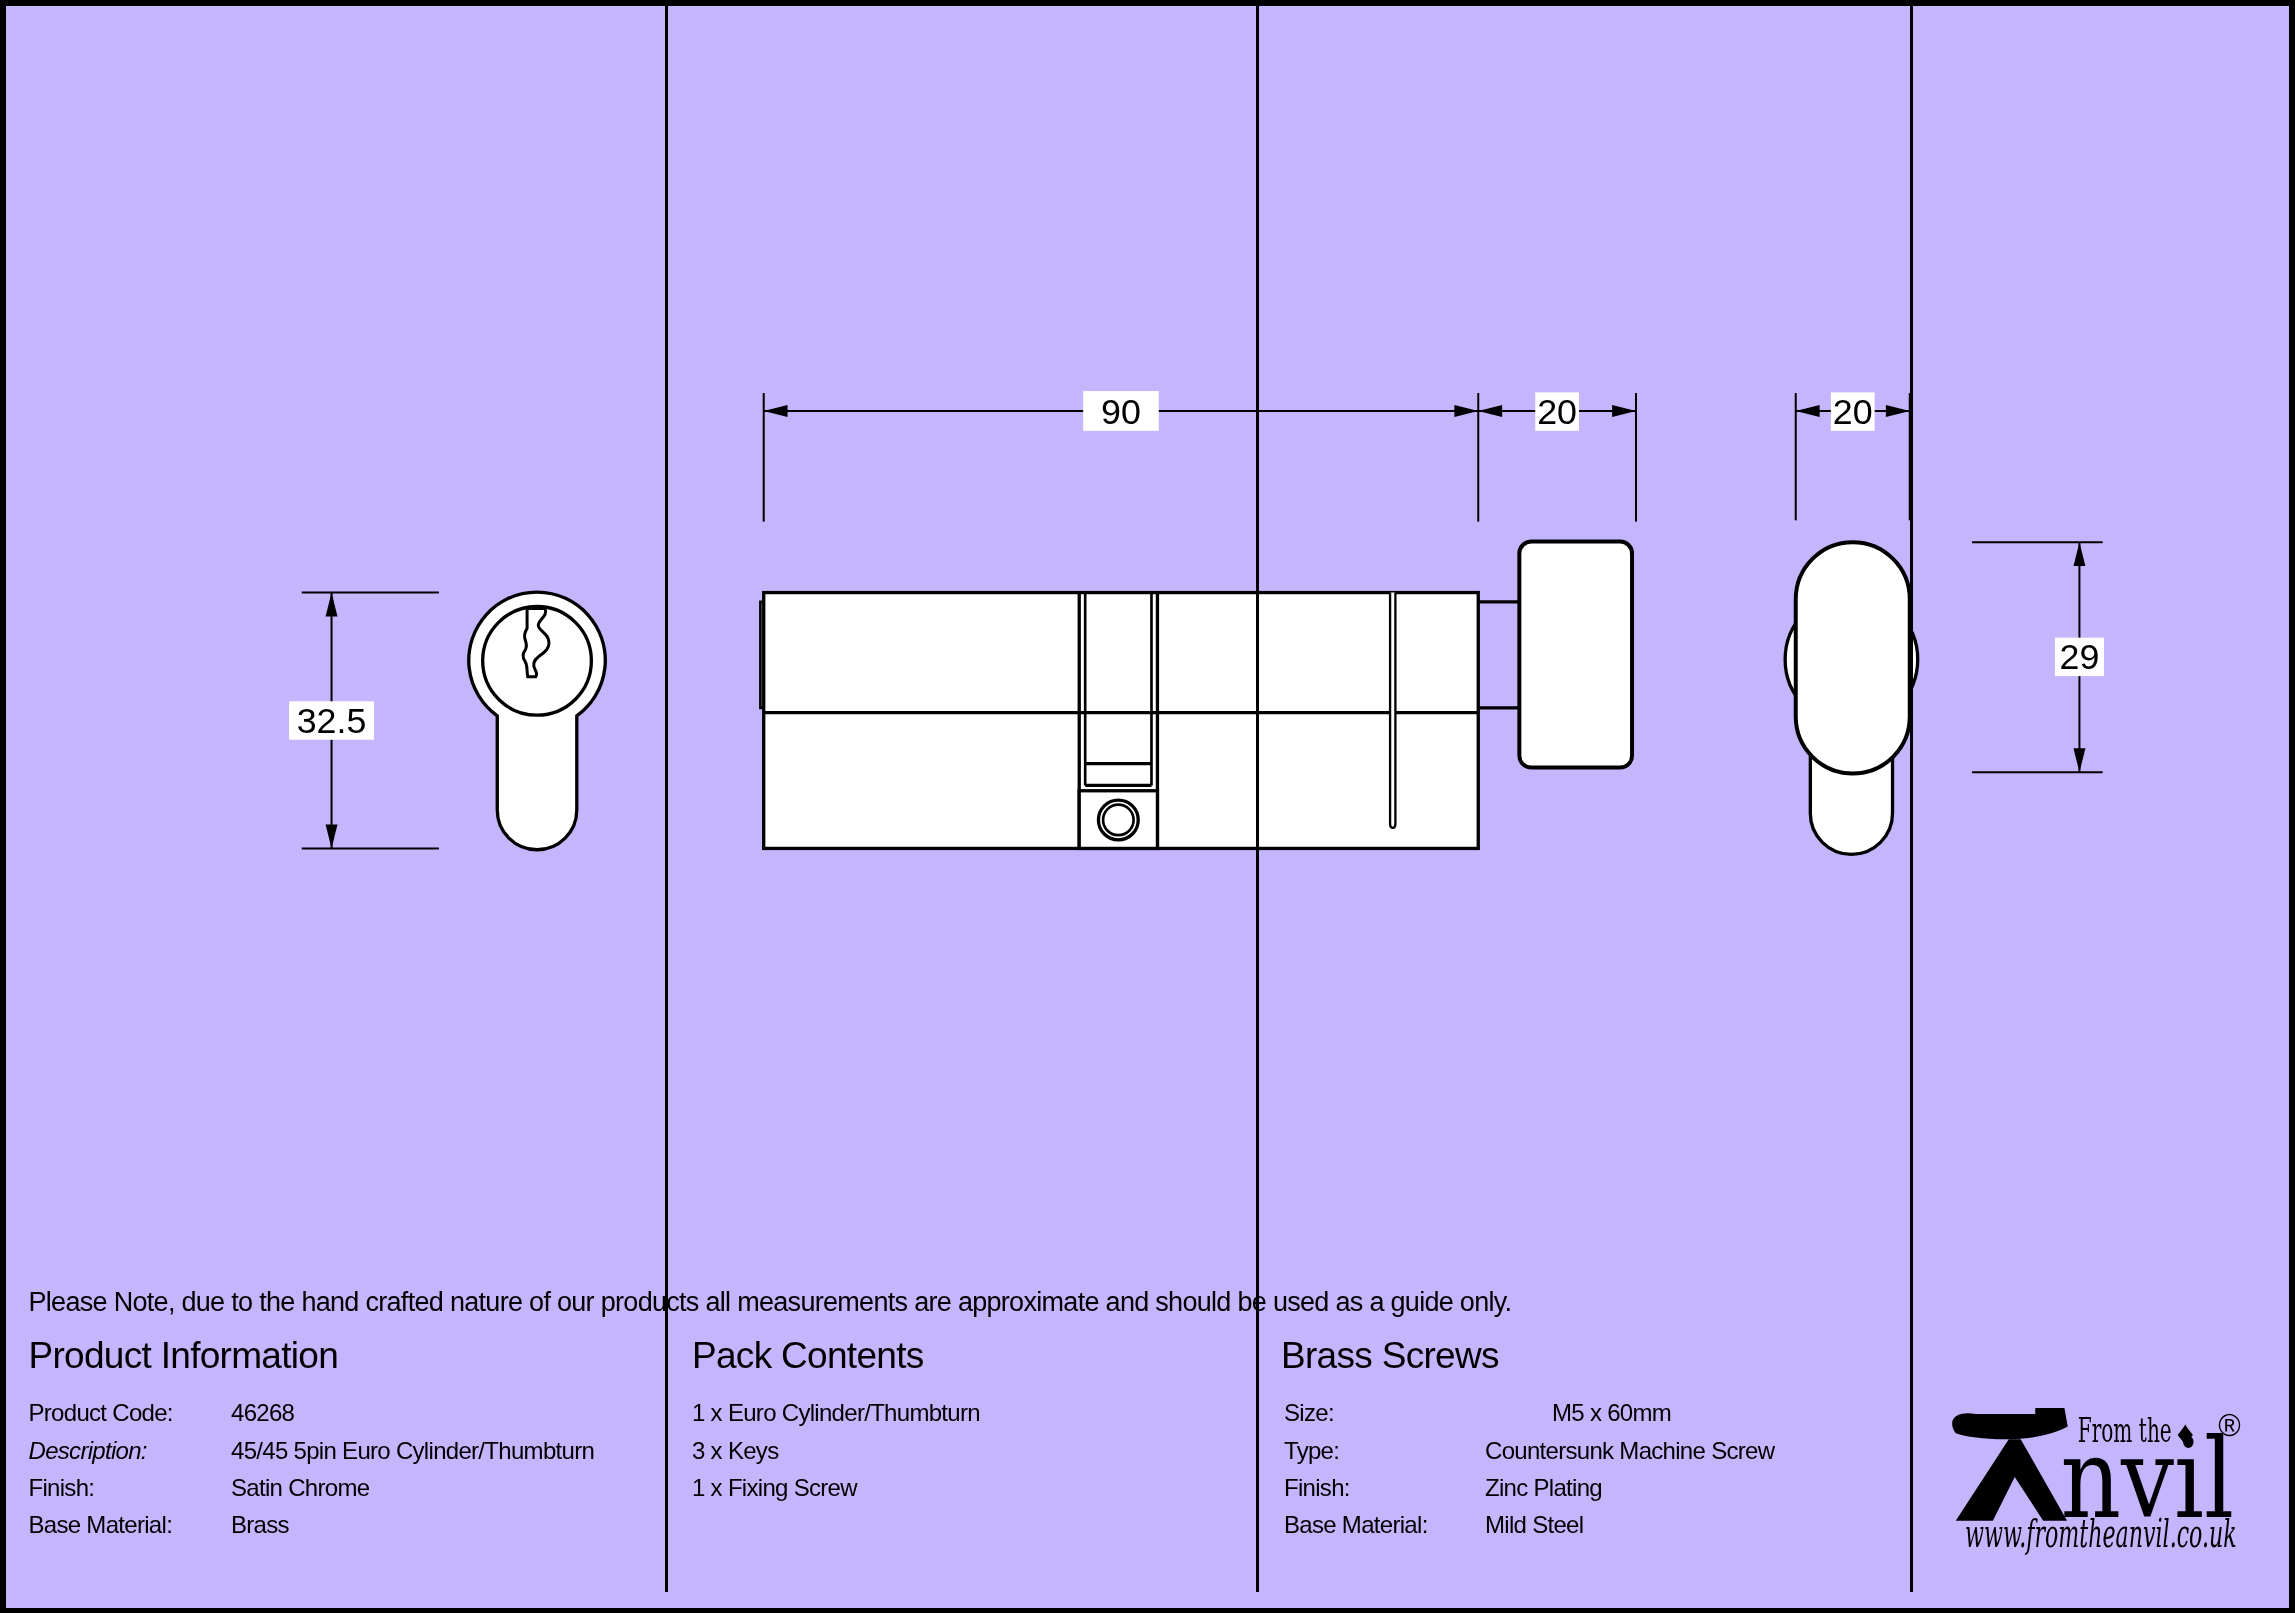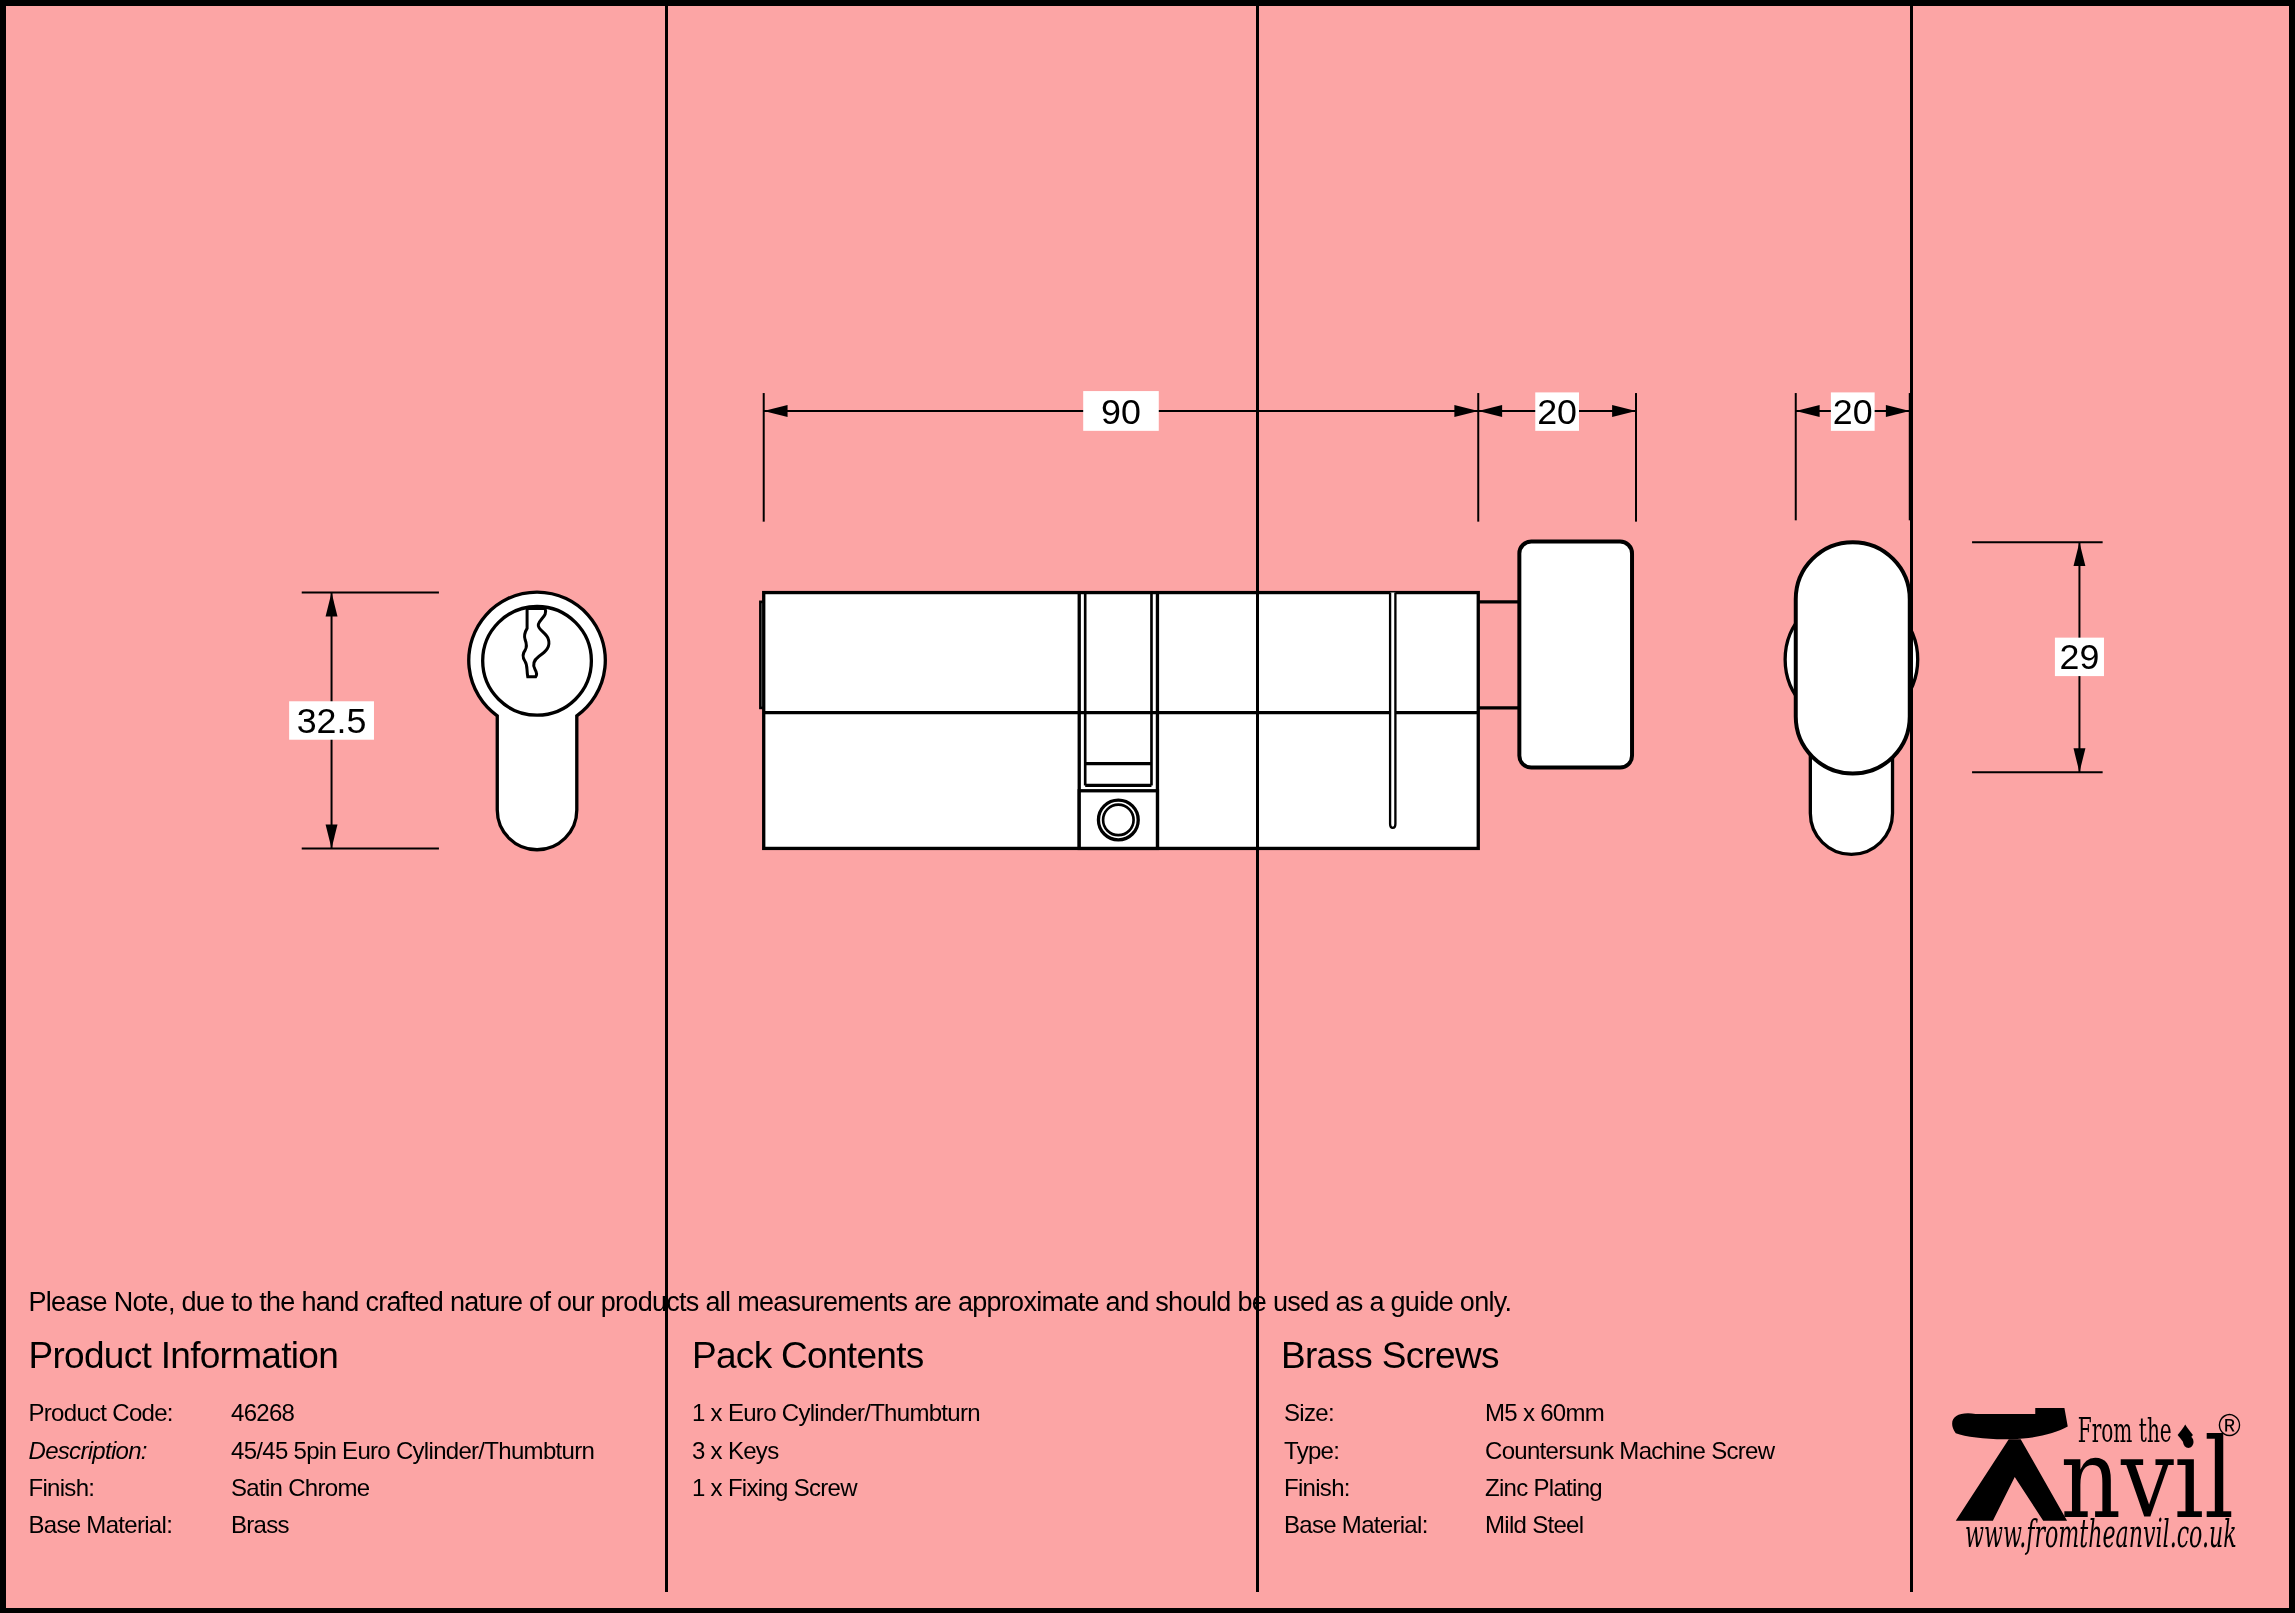--- a/index.html
+++ b/index.html
@@ -1,16 +1,16 @@
 <!DOCTYPE html>
 <html style="font-size:10.6px"><head>
 <meta charset="utf-8">
 <style>
   html,body{margin:0;padding:0;background:#888;}
-  .page{position:relative;width:2295px;height:1614px;background:#fca5a5;overflow:hidden;
+  .page{position:relative;width:2295px;height:1614px;background:#c4b5fd;overflow:hidden;
         font-family:"Liberation Sans",sans-serif;color:#000;}
   .frame{position:absolute;inset:0;border:6px solid #000;pointer-events:none;z-index:50;}
   .hline,.vline{position:absolute;background:#000;}
   .txt{position:absolute;white-space:nowrap;color:#000;letter-spacing:-0.7px;}
   .note-t{font-size:27px;line-height:30.5px;}
   .head-t{font-size:37px;line-height:30.5px;}
   .cell-t{font-size:24px;line-height:29px;}
   svg text{font-family:"Liberation Sans",sans-serif;}
   .serif{font-family:"DejaVu Serif","Liberation Serif",serif;}
 </style>
@@ -132,21 +132,21 @@
   <div class="txt cell-t" style="left:28.5px;top:1473px;">Finish:</div>
   <div class="txt cell-t" style="left:231px;top:1473px;">Satin Chrome</div>
   <div class="txt cell-t" style="left:28.5px;top:1510px;">Base Material:</div>
   <div class="txt cell-t" style="left:231px;top:1510px;">Brass</div>
 
   <div class="txt cell-t" style="left:692px;top:1398px;text-align:right;">1 x Euro Cylinder/Thumbturn</div>
   <div class="txt cell-t" style="left:692px;top:1436px;">3 x Keys</div>
   <div class="txt cell-t" style="left:692px;top:1473px;">1 x Fixing Screw</div>
 
   <div class="txt cell-t" style="left:1284px;top:1398px;">Size:</div>
-  <div class="txt cell-t" style="left:1485px;top:1398px;">M5 x 60mm</div>
+  <div class="txt cell-t" style="left:1552px;top:1398px;">M5 x 60mm</div>
   <div class="txt cell-t" style="left:1284px;top:1436px;">Type:</div>
   <div class="txt cell-t" style="left:1485px;top:1436px;">Countersunk Machine Screw</div>
   <div class="txt cell-t" style="left:1284px;top:1473px;">Finish:</div>
   <div class="txt cell-t" style="left:1485px;top:1473px;">Zinc Plating</div>
   <div class="txt cell-t" style="left:1284px;top:1510px;">Base Material:</div>
   <div class="txt cell-t" style="left:1485px;top:1510px;">Mild Steel</div>
 
   <svg style="position:absolute;left:1916px;top:1382px;" width="379" height="229" viewBox="2890 2085 572 345">
     <g fill="#000">
       <path d="M 2950 2162 C 2936 2142 2950 2128 2980 2133 L 3070 2133 L 3070 2124 L 3114 2124

